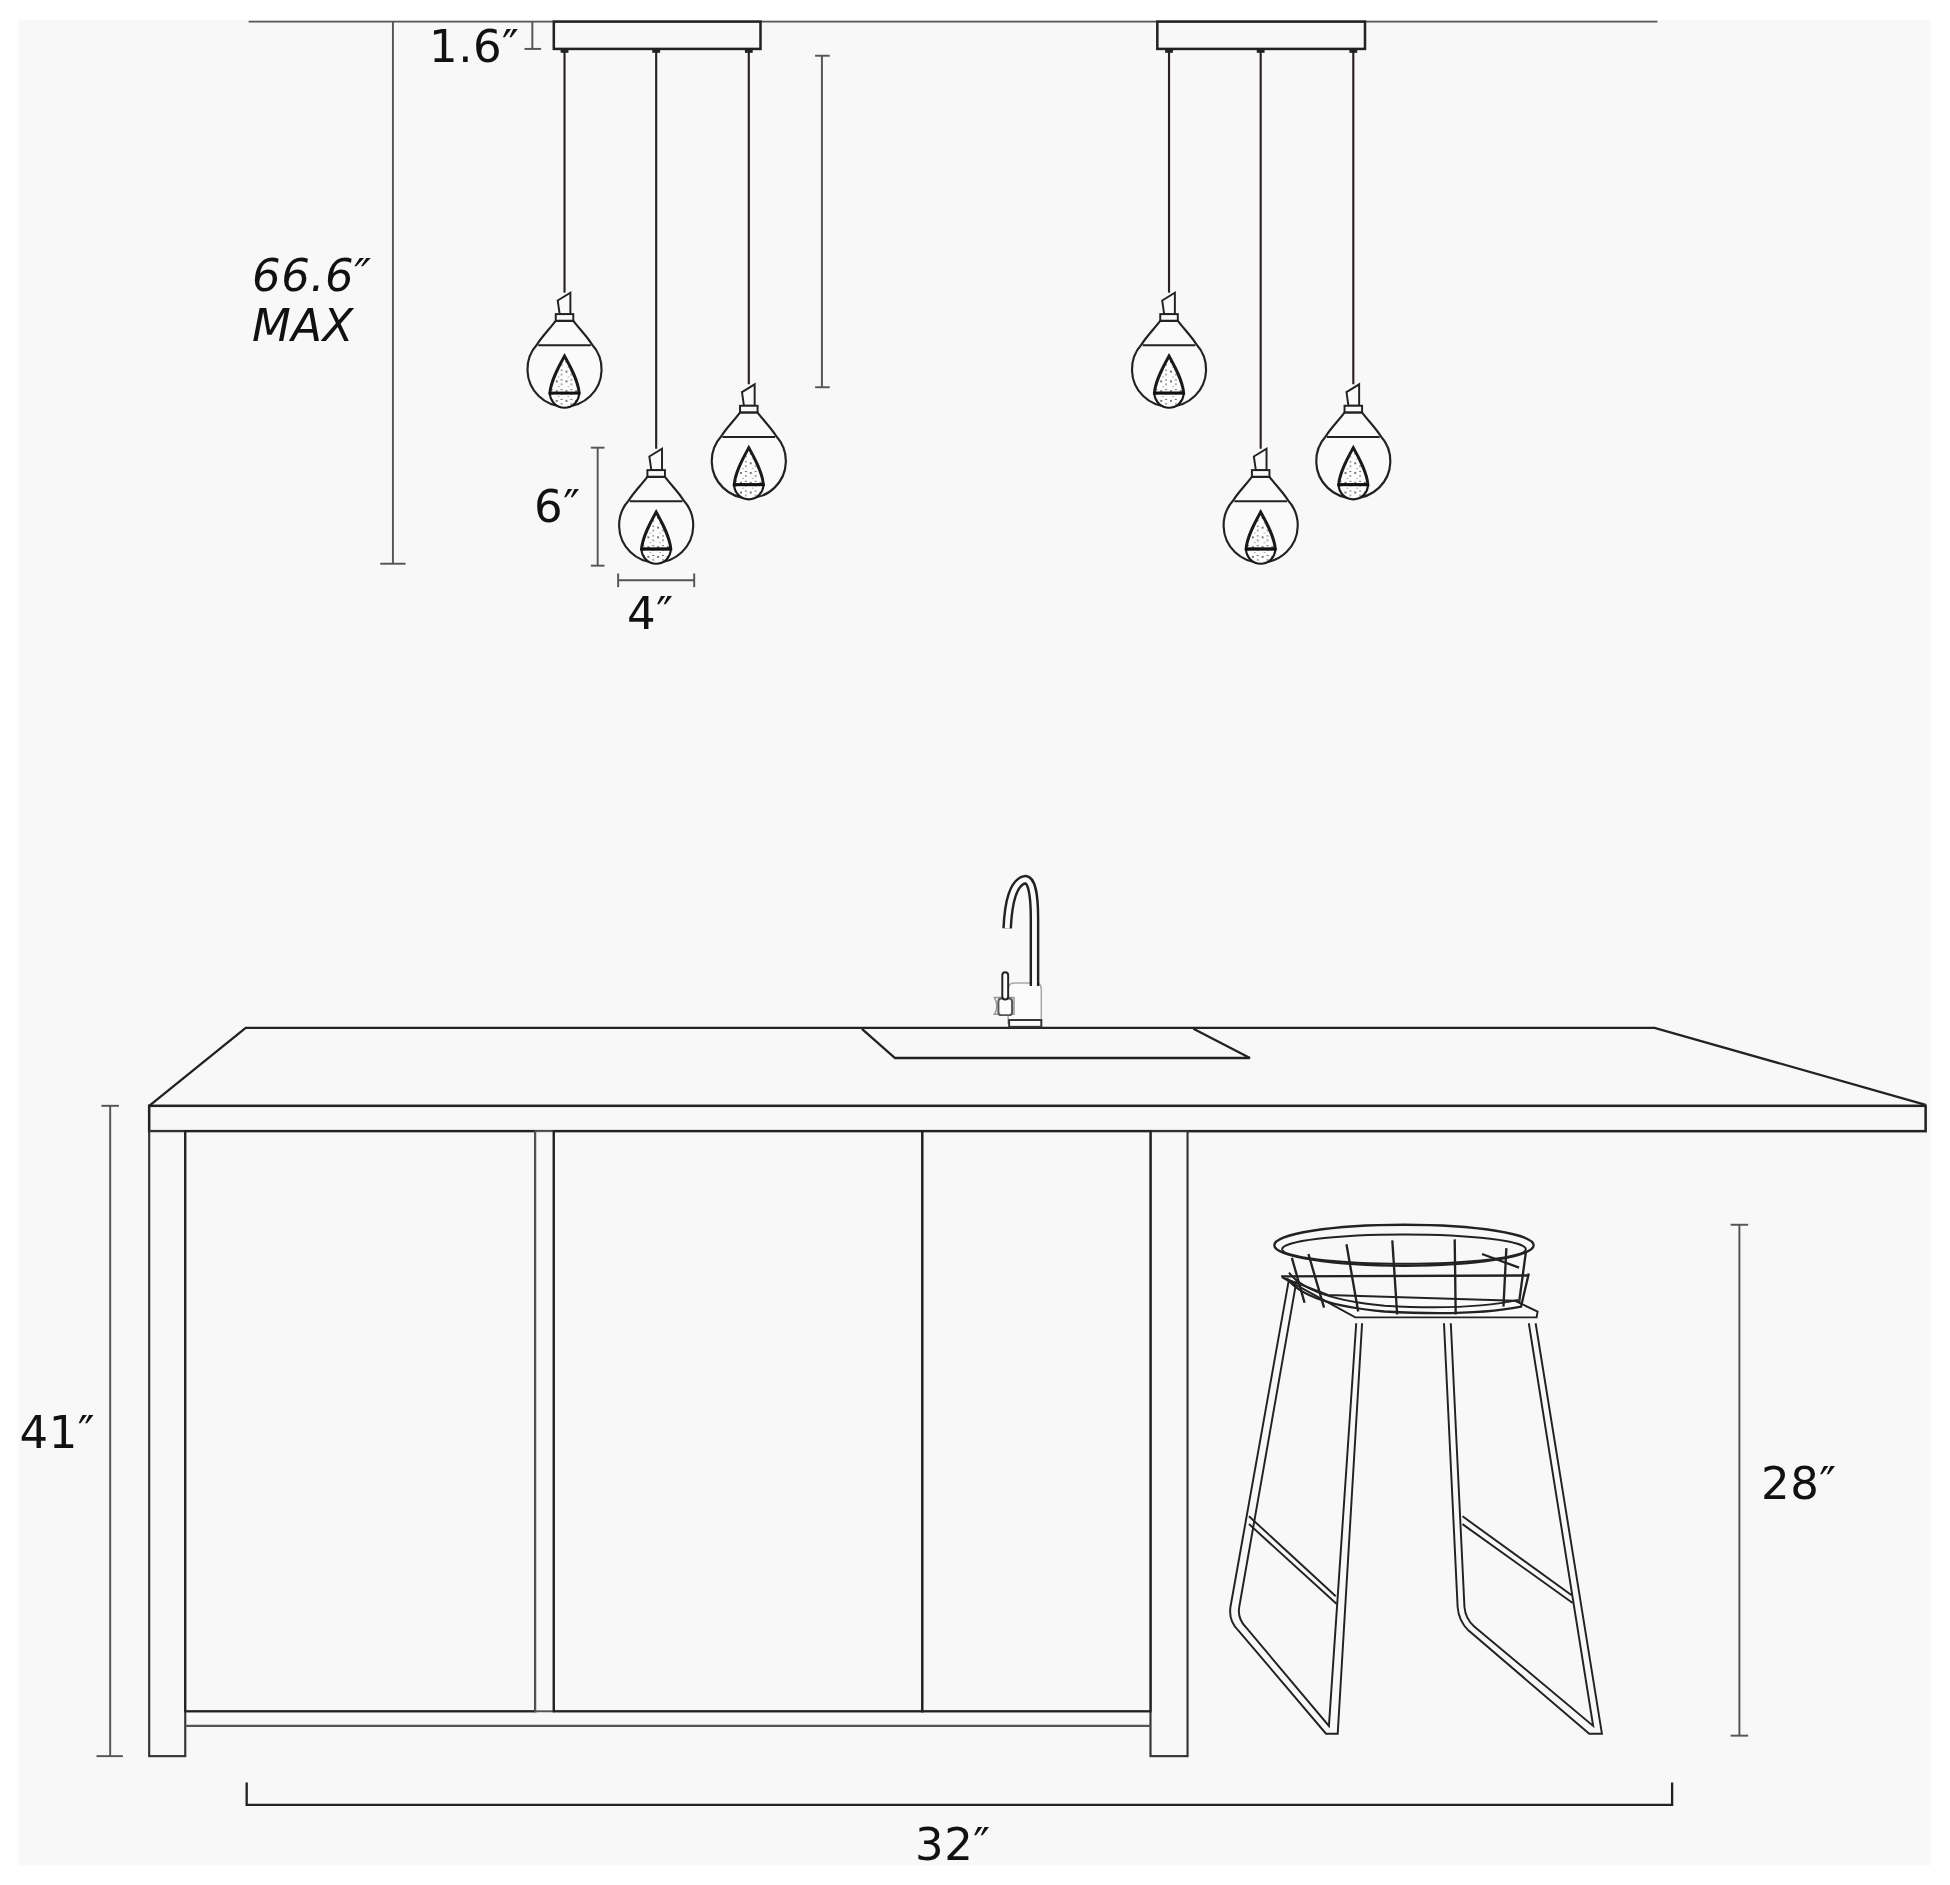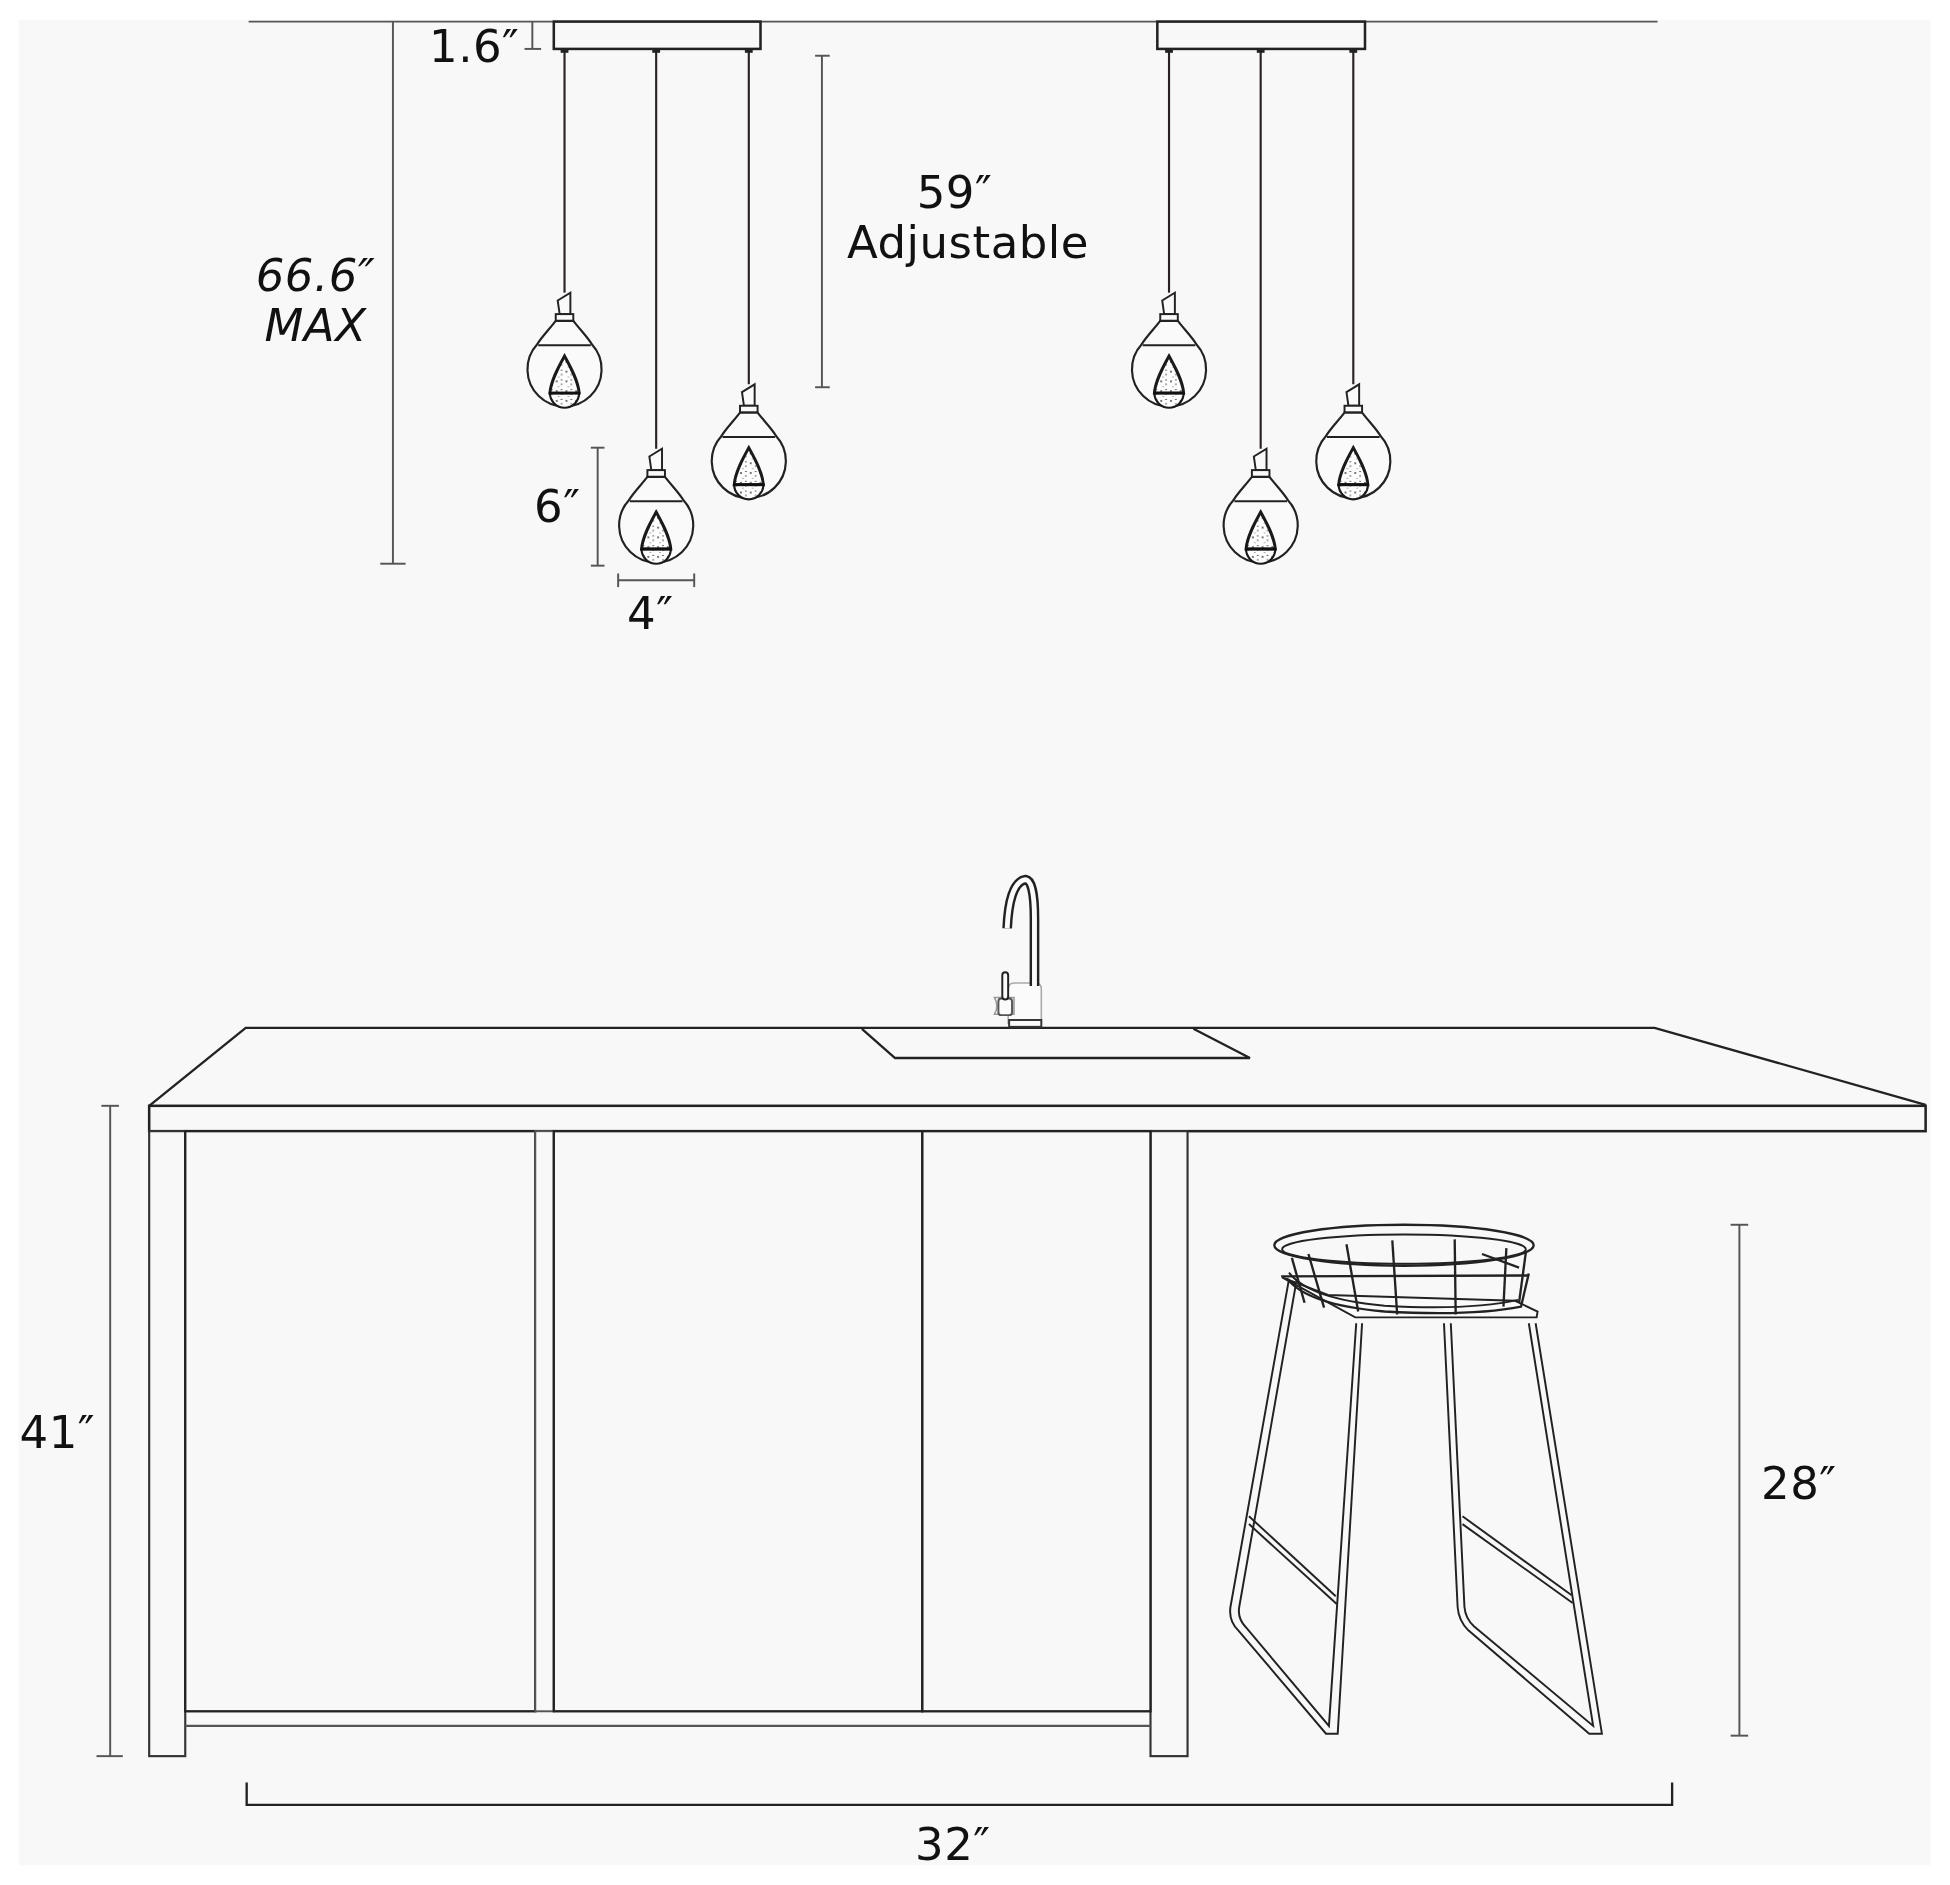--- a/index.html
+++ b/index.html
@@ -1,18 +1,18 @@
 <!DOCTYPE html>
 <html><head>
 <meta charset="utf-8">
 <style>
   html,body{margin:0;padding:0;background:#ffffff;}
   body{width:1950px;height:1885px;position:relative;overflow:hidden;font-family:"DejaVu Sans","Liberation Sans",sans-serif;}
   #stage{position:absolute;left:0;top:0;width:1950px;height:1885px;}
-  .dimlabel{position:absolute;color:#111;font-size:45px;line-height:1.12;text-align:center;white-space:nowrap;letter-spacing:0.5px;font-family:"DejaVu Sans","Liberation Sans",sans-serif;}
+  .dimlabel{position:absolute;color:#111;font-size:45px;line-height:1.12;text-align:left;white-space:nowrap;letter-spacing:0.5px;font-family:"DejaVu Sans","Liberation Sans",sans-serif;}
   .dim{stroke:#555;stroke-width:2;fill:none;}
   .ln{stroke:#222;stroke-width:2.4;fill:none;}
   .cord{stroke:#2a2222;stroke-width:2.2;}
   .wire{stroke:#222;stroke-width:2;fill:none;}
 </style>
 </head>
 <body>
 
 <div id="stage">
 <svg width="1950" height="1885" viewBox="0 0 2000 1933" xmlns="http://www.w3.org/2000/svg">
@@ -188,24 +188,20 @@
 </svg>
 
 
 <div class="dimlabel" style="left:429px;top:21.5px;">1.6″</div>
 
 <div class="dimlabel" style="left:252px;top:251px;width:127px;font-style:italic;">
   <div>66.6″</div>
   <div>MAX</div>
 </div>
 
-<div class="dimlabel" style="left:847px;top:168px;width:215px;">
-  <div>59″</div>
-  <div>Adjustable</div>
-</div>
 
 <div class="dimlabel" style="left:534px;top:482px;">6″</div>
 
 <div class="dimlabel" style="left:627px;top:589px;">4″</div>
 
 <div class="dimlabel" style="left:19.5px;top:1408px;">41″</div>
 
 <div class="dimlabel" style="left:1761px;top:1459px;">28″</div>
 
 <div class="dimlabel" style="left:915px;top:1820px;">32″</div>

